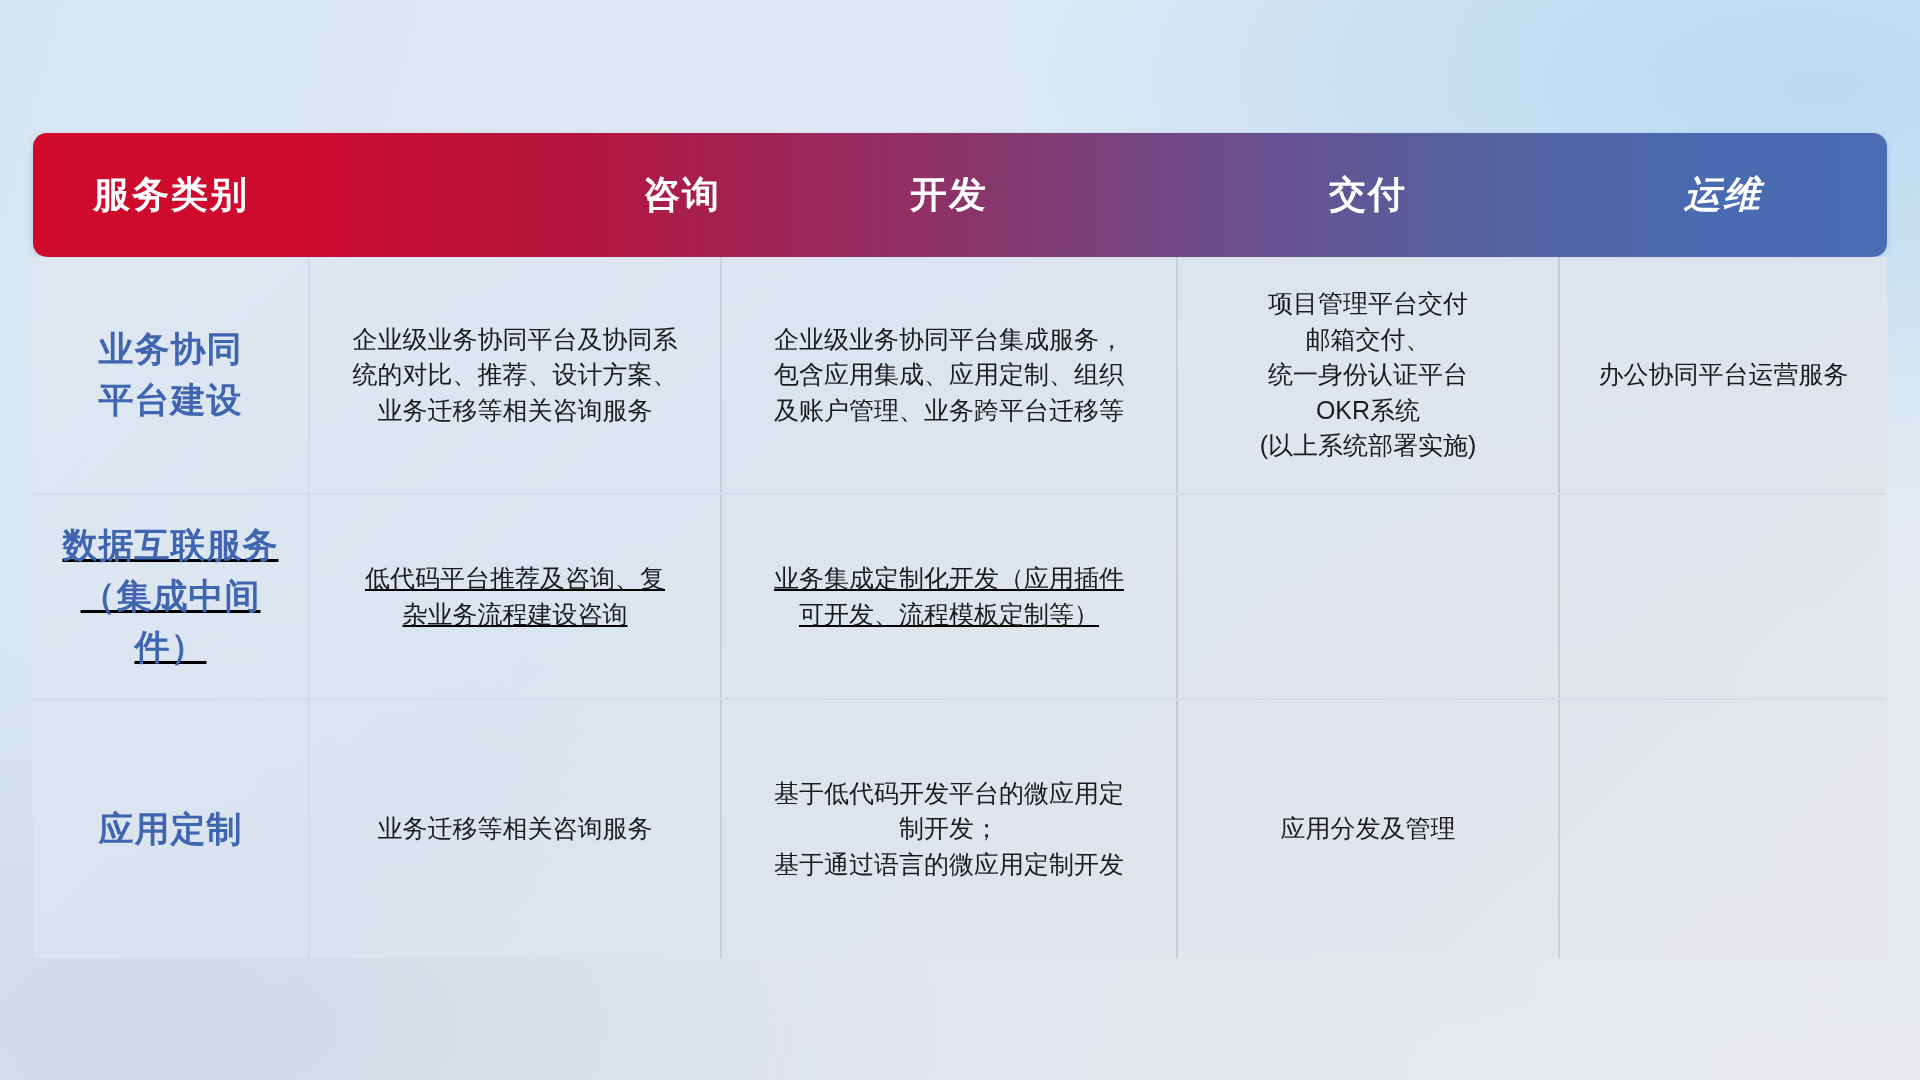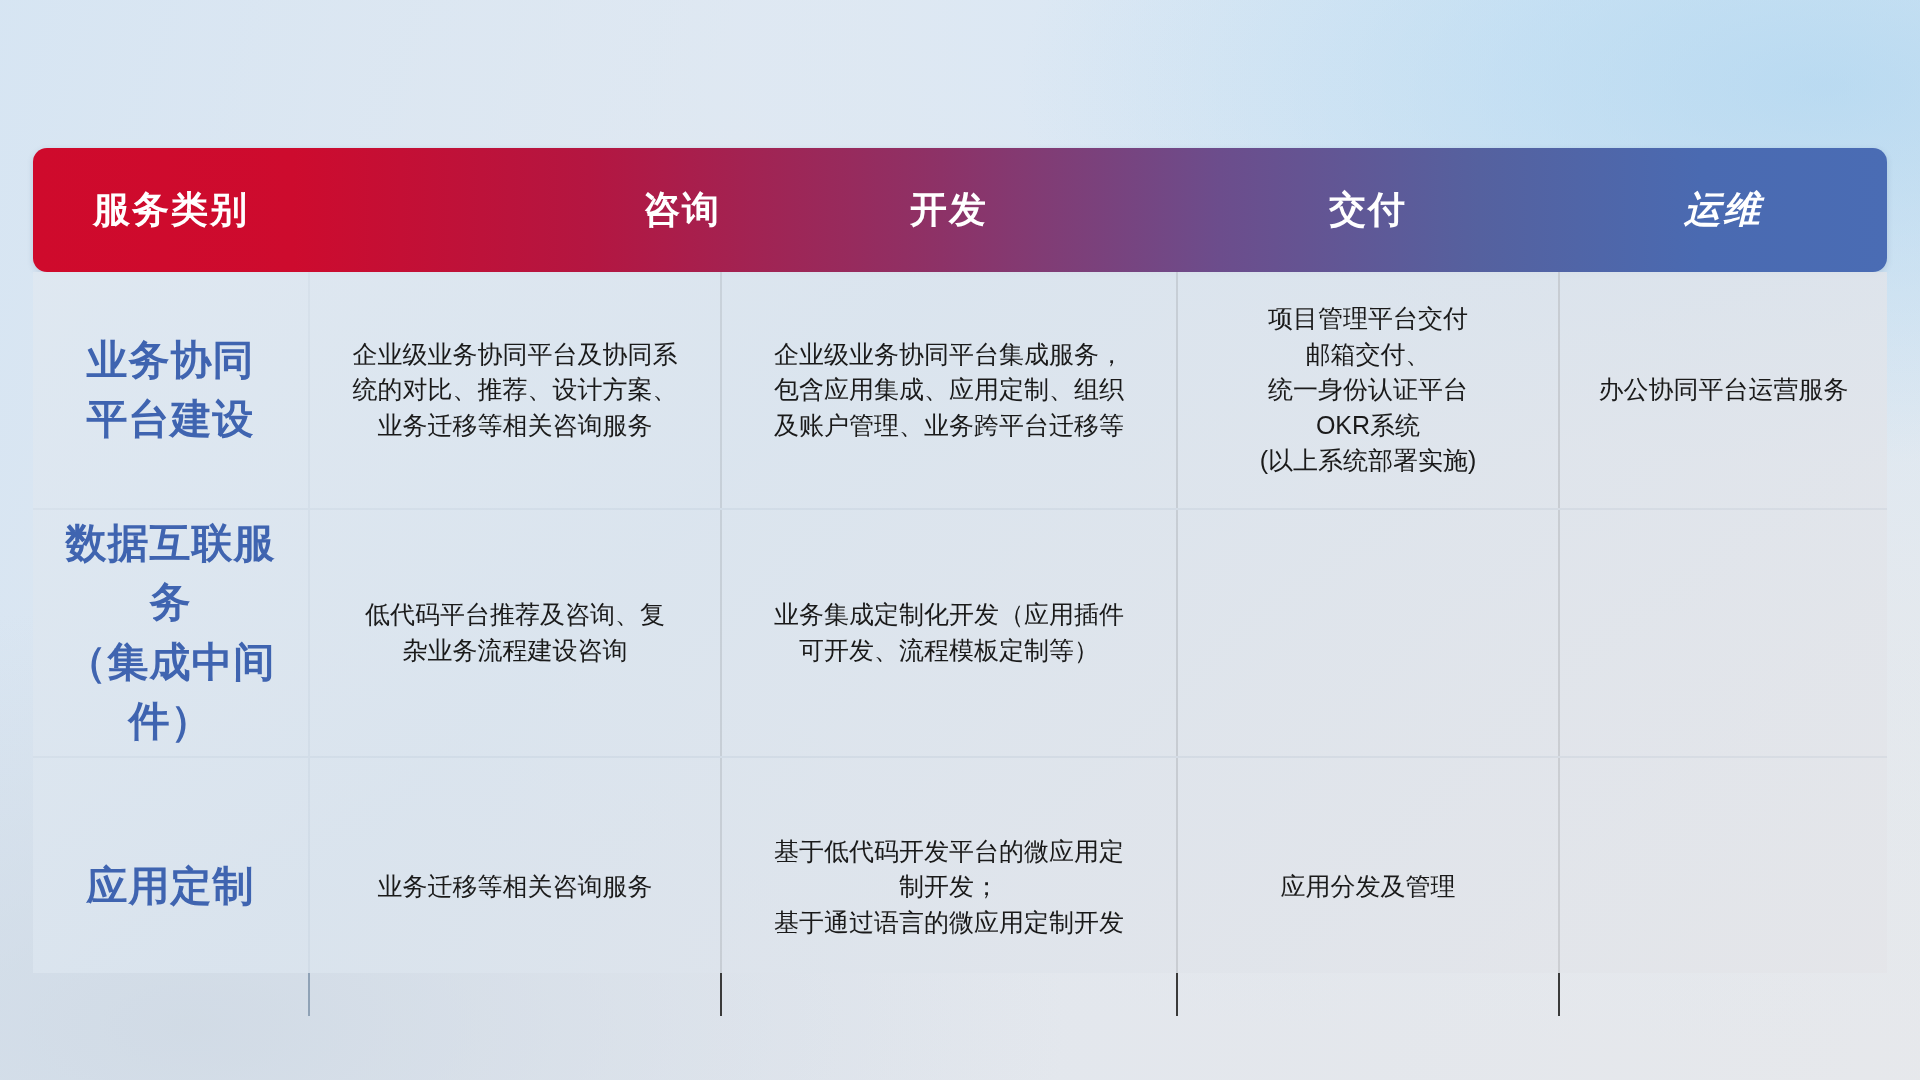--- a/index.html
+++ b/index.html
@@ -18,21 +18,21 @@
   #bg2{position:absolute;inset:0;
       background:linear-gradient(105deg, rgba(214,229,243,.95) 0%, rgba(226,233,242,.55) 35%, rgba(236,236,238,.15) 70%, rgba(240,237,235,.30) 100%);
   }
   #bg3{position:absolute;inset:0;
       background:radial-gradient(70% 60% at 10% 95%, rgba(205,215,226,.75) 0%, rgba(205,215,226,0) 65%),
                  radial-gradient(60% 50% at 95% 8%, rgba(176,214,240,.75) 0%, rgba(176,214,240,0) 70%);
   }
 
   
   #table-wrap{
-    position:absolute;left:33px;top:148px;width:1854px;height:825px;
+    position:absolute;left:33px;top:133px;width:1854px;height:825px;
   }
   table.matrix{
     width:100%;border-collapse:collapse;table-layout:fixed;
   }
   
   thead tr{height:124px;}
   thead th{
     color:#ffffff;font-size:37px;font-weight:bold;text-align:center;
     vertical-align:middle;letter-spacing:2px;padding:0;position:relative;
     border:0;
@@ -53,35 +53,35 @@
   }
   
   #body-panel{
     position:absolute;left:0;top:124px;width:1854px;height:701px;
     background:linear-gradient(135deg, rgba(223,232,241,.92) 0%, rgba(218,228,238,.88) 35%, rgba(223,228,235,.86) 65%, rgba(228,229,233,.88) 100%);
   }
   tbody{position:relative;}
   tbody td{
     vertical-align:middle;text-align:center;
     font-size:25px;color:#1a1a1a;line-height:1.42;
-    padding:4px 14px;
+    padding:24px 14px;
     border-right:2px solid #3a3a3a;
     border-bottom:2px solid #8fa2b6;
     position:relative;
     white-space:pre-line;
   }
   tbody tr:last-child td{border-bottom:0;}
   tbody td:last-child{border-right:0;}
   tbody td.cat{
     border-right:2px solid #8fa2b6;
-    color:#3f64b0;font-weight:bold;font-size:41px;line-height:1.45;
+    color:#3f64b0;font-weight:bold;font-size:35px;line-height:1.45;
     letter-spacing:1px;
   }
   tbody tr.r1{height:237px;}
-  tbody tr.r2{height:205px;}
+  tbody tr.r2{height:205px;text-decoration:underline;}
   tbody tr.r3{height:259px;}
   .c0{width:276px;}
   .c1{width:412px;text-align:right;}
   .c2{width:456px;}
   .c3{width:382px;margin-top:20px;}
   .c4{width:328px;font-style:italic;}
 </style>
 </head>
 <body>
 

